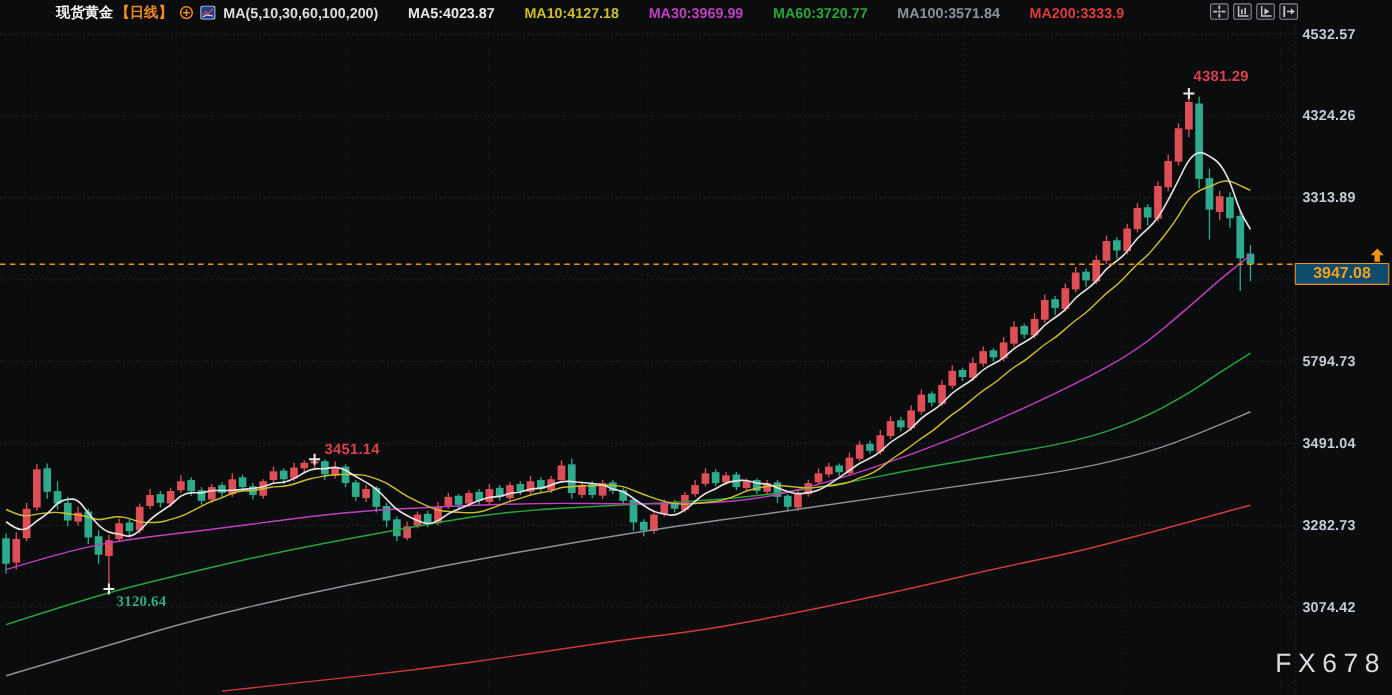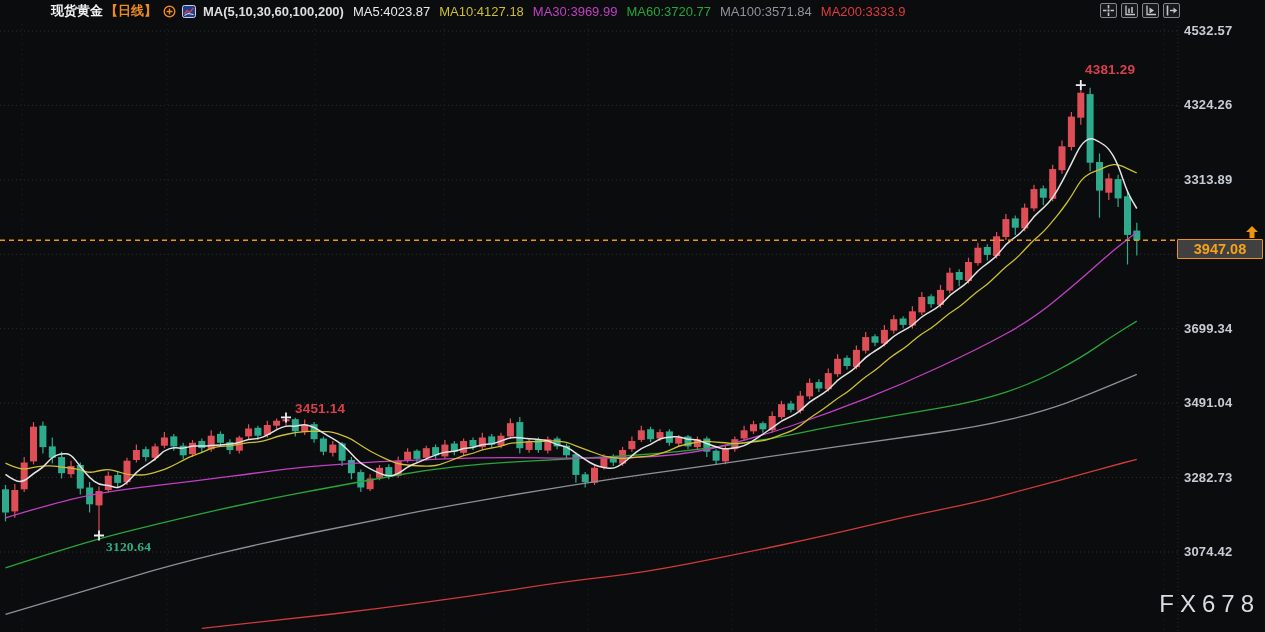--- a/index.html
+++ b/index.html
@@ -8,33 +8,33 @@
   #chart-svg{position:absolute;left:0;top:0;}
   #overlay{position:absolute;left:0;top:0;width:1265px;height:632px;pointer-events:none;}
 
   
   .hdr{position:absolute;left:0;top:0;width:1265px;height:22px;display:flex;align-items:center;
        z-index:5;font-size:13px;font-weight:700;color:#e6e6e6;white-space:nowrap;padding-left:46px;}
   .hdr .title{margin-left:5px;color:#f2f2f2;}
   .hdr .period{margin-left:2px;color:#ef8b1e;}
   .hdr .ico{display:inline-flex;align-items:center;margin-left:6px;}
   .hdr .formula{margin-left:7px;color:#dedede;font-weight:600;}
-  .ma-item{margin-left:9px;font-weight:400;}
+  .ma-item{margin-left:27px;font-weight:700;}
   .toolbar{position:absolute;right:85px;top:3px;display:flex;gap:4px;z-index:6;}
   .tb{width:17px;height:15px;padding:0;margin:0;background:#17181b;border:1px solid #83868b;
       border-radius:2px;display:flex;align-items:center;justify-content:center;cursor:pointer;}
 
   
   .tick-label{position:absolute;left:1184px;width:80px;height:16px;line-height:16px;
       font-size:13px;font-weight:700;color:#c7ccd4;letter-spacing:.2px;}
   .annot{position:absolute;font-size:13.5px;font-weight:700;letter-spacing:.2px;}
 
   
   .price-tag{position:absolute;left:1177px;top:239px;width:84px;height:18px;line-height:18px;
-      border:1.5px solid #f0930f;background:#404040;color:#f7a21a;font-size:14.5px;font-weight:700;
+      border:1.5px solid #f0930f;background:#0c4a6e;color:#f7a21a;font-size:14.5px;font-weight:700;
       text-align:center;border-radius:1px;}
   .price-arrow{position:absolute;left:1245px;top:225px;width:14px;height:14px;}
 
   .watermark{position:absolute;right:5px;bottom:14px;font-size:24px;font-weight:400;
       letter-spacing:6px;color:#dcdde0;}
 </style>
 </head>
 <body>
 
 <div class="stage">
@@ -366,21 +366,21 @@
     <div class="price-tag">3947.08</div>
     <span class="price-arrow">
       <svg width="14" height="14" viewBox="0 0 14 14">
           <polygon points="7,1 13,7 9.5,7 9.5,13 4.5,13 4.5,7 1,7" fill="#f0930f"></polygon>
         </svg>
     </span>
     <div class="watermark">FX678</div>
   <div class="tick-label" style="top: 23px;">4532.57</div>
       <div class="tick-label" style="top: 97px;">4324.26</div>
       <div class="tick-label" style="top: 172px;">3313.89</div>
-      <div class="tick-label" style="top: 321px;">3699.34</div>
+      <div class="tick-label" style="top: 321px;">5794.73</div>
       <div class="tick-label" style="top: 395px;">3491.04</div>
       <div class="tick-label" style="top: 470px;">3282.73</div>
       <div class="tick-label" style="top: 544px;">3074.42</div>
       <div class="annot" style="left: 1085px; top: 62px; color: rgb(216, 64, 76);">4381.29</div>
       <div class="annot" style="left: 295px; top: 401px; color: rgb(216, 64, 76);">3451.14</div>
       <div class="annot" style="left: 106px; top: 539px; color: rgb(47, 174, 127); font-family: Liberation Serif, serif;">3120.64</div>
     </div>
 
 </div>
 

